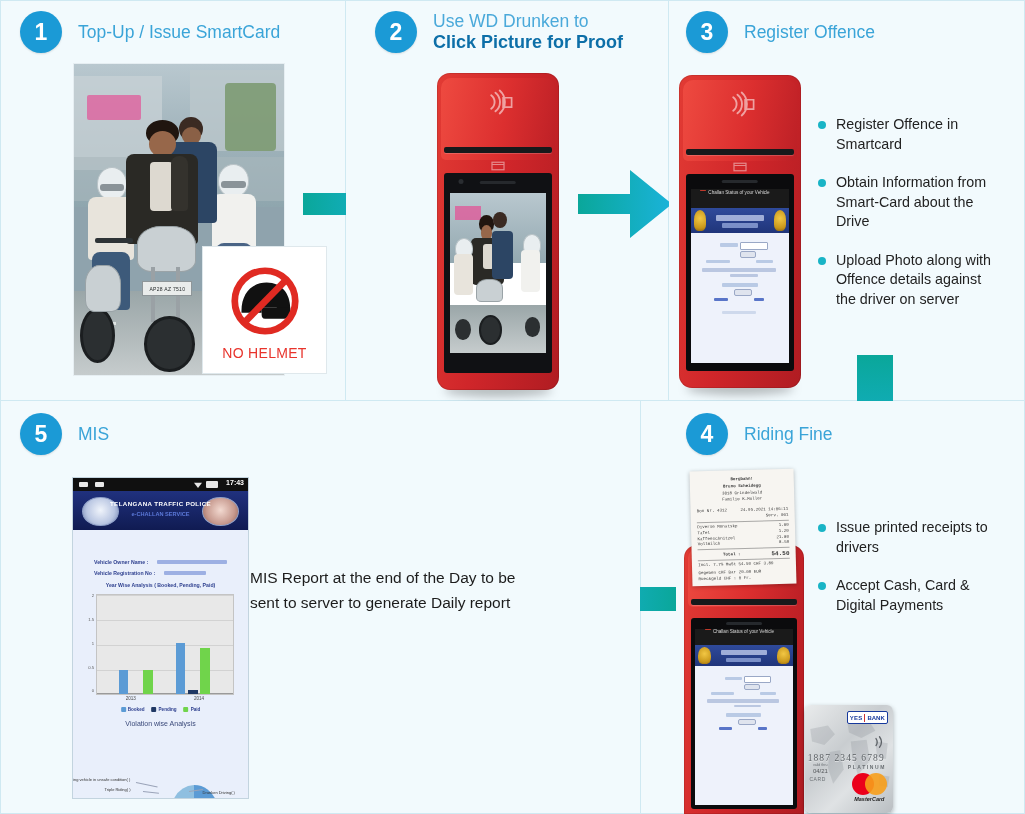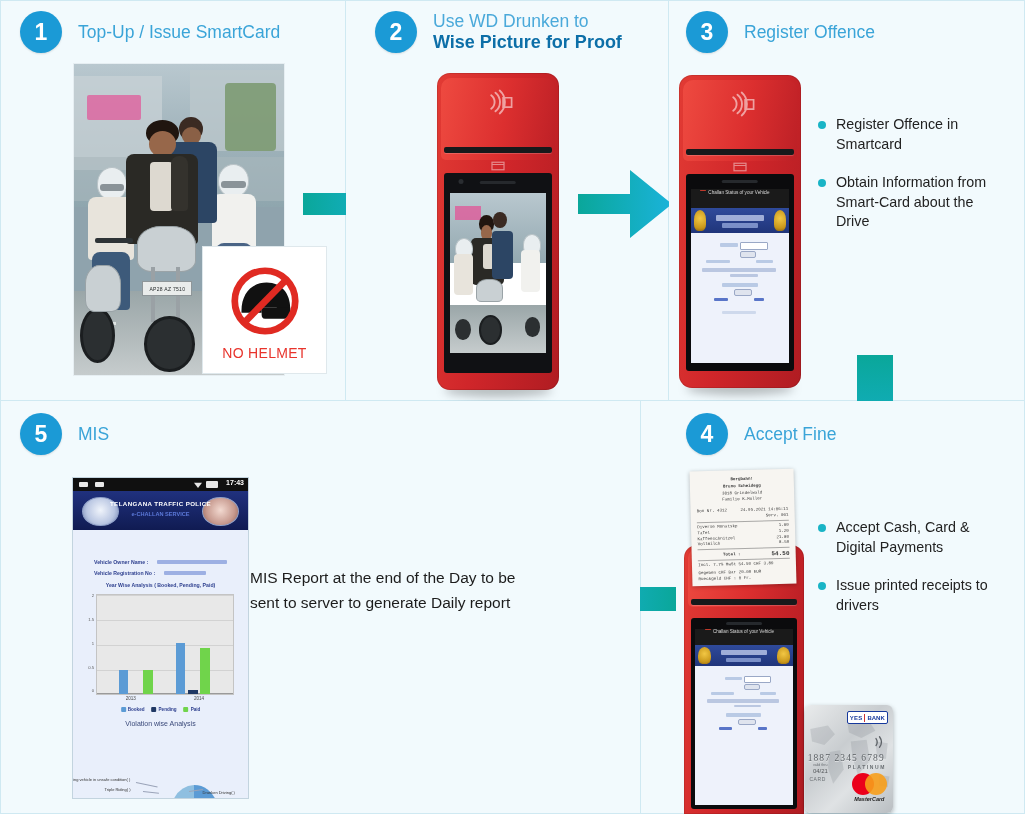--- a/index.html
+++ b/index.html
@@ -285,21 +285,21 @@
       <path d="M0 28 L58 28 L58 2 L104 39 L58 76 L58 50 L0 50 Z" fill="url(#ag1)"></path>
     </svg>
   </div>
 
   <div class="panel" style="left:346px;top:1px;width:322px;height:399px;"></div>
 
   <div class="step-head" style="left:375px;top:11px;">
     <div class="badge">2</div>
     <div class="step-title">
       <span class="l1">Use WD Drunken to</span>
-      <span class="l2">Wise Picture for Proof</span>
+      <span class="l2">Click Picture for Proof</span>
     </div>
   </div>
 
   <div class="pos" style="left:437px;top:73px;width:122px;height:317px;">
     <div class="pos-shadow"></div>
     <div class="pos-body"></div>
     <div class="pos-top">
       <svg class="nfc" width="34" height="26" viewBox="0 0 40 30">
         <g fill="none" stroke="#ffffff" stroke-width="2.2" stroke-linecap="round">
           <path d="M12 7 A10 10 0 0 1 12 23"></path>
@@ -412,39 +412,43 @@
 
   <div class="bullets" style="left:818px;top:115px;">
     <div class="bullet">
       <div class="bdot"></div>
       <div class="btext">Register Offence in Smartcard</div>
     </div>
     <div class="bullet">
       <div class="bdot"></div>
       <div class="btext">Obtain Information from Smart-Card about the Drive</div>
     </div>
+    <div class="bullet">
+      <div class="bdot"></div>
+      <div class="btext">Upload Photo along with Offence details against the driver on server</div>
+    </div>
   </div>
 
   <div class="arrow" style="left:831px;top:355px;">
     <svg width="88" height="126" viewBox="0 0 88 126">
       <defs>
           <linearGradient id="ag3" x1="0" y1="0" x2="0" y2="1">
         <stop offset="0" stop-color="#0aa79a"></stop>
             <stop offset="1" stop-color="#1ab3da"></stop>
       </linearGradient>
         </defs>
       <path d="M26 0 L62 0 L62 66 L86 66 L44 124 L2 66 L26 66 Z" fill="url(#ag3)"></path>
     </svg>
   </div>
 
   <div class="panel" style="left:641px;top:401px;width:383px;height:412px;"></div>
 
   <div class="step-head" style="left:686px;top:413px;">
     <div class="badge">4</div>
-    <div class="step-title">Accept Fine</div>
+    <div class="step-title">Riding Fine</div>
   </div>
 
   <div class="pos" style="left:684px;top:545px;width:120px;height:269px;">
     <div class="pos-body" style="border-radius:13px 13px 0 0;"></div>
     <div class="pos-top" style="height:22%;top:1.2%;"></div>
     <div class="pos-slot" style="top:20%;"></div>
     <div class="pos-screen" style="left:6%;top:27%;width:88%;height:71%;background:#0b0b0d;">
       <div class="pos-speaker" style="top:2.4%;"></div>
       <div class="challan" style="left:4%;top:6%;width:92%;height:92%;">
         <div class="ch-urlbar" style="height:9%;">
@@ -532,25 +536,25 @@
     <div class="mc" style="right:7%;bottom:9%;width:35px;height:30px;">
       <div class="mc-a"></div>
       <div class="mc-b"></div>
       <div class="mc-t">MasterCard</div>
     </div>
   </div>
 
   <div class="bullets" style="left:818px;top:518px;">
     <div class="bullet">
       <div class="bdot"></div>
-      <div class="btext">Accept Cash, Card &amp; Digital Payments</div>
+      <div class="btext">Issue printed receipts to drivers</div>
     </div>
     <div class="bullet">
       <div class="bdot"></div>
-      <div class="btext">Issue printed receipts to drivers</div>
+      <div class="btext">Accept Cash, Card &amp; Digital Payments</div>
     </div>
   </div>
 
   <div class="arrow" style="left:572px;top:561px;">
     <svg width="104" height="76" viewBox="0 0 104 76">
       <defs>
           <linearGradient id="ag4" x1="1" y1="0" x2="0" y2="0">
         <stop offset="0" stop-color="#0aa79a"></stop>
             <stop offset="1" stop-color="#1ab3da"></stop>
       </linearGradient>

